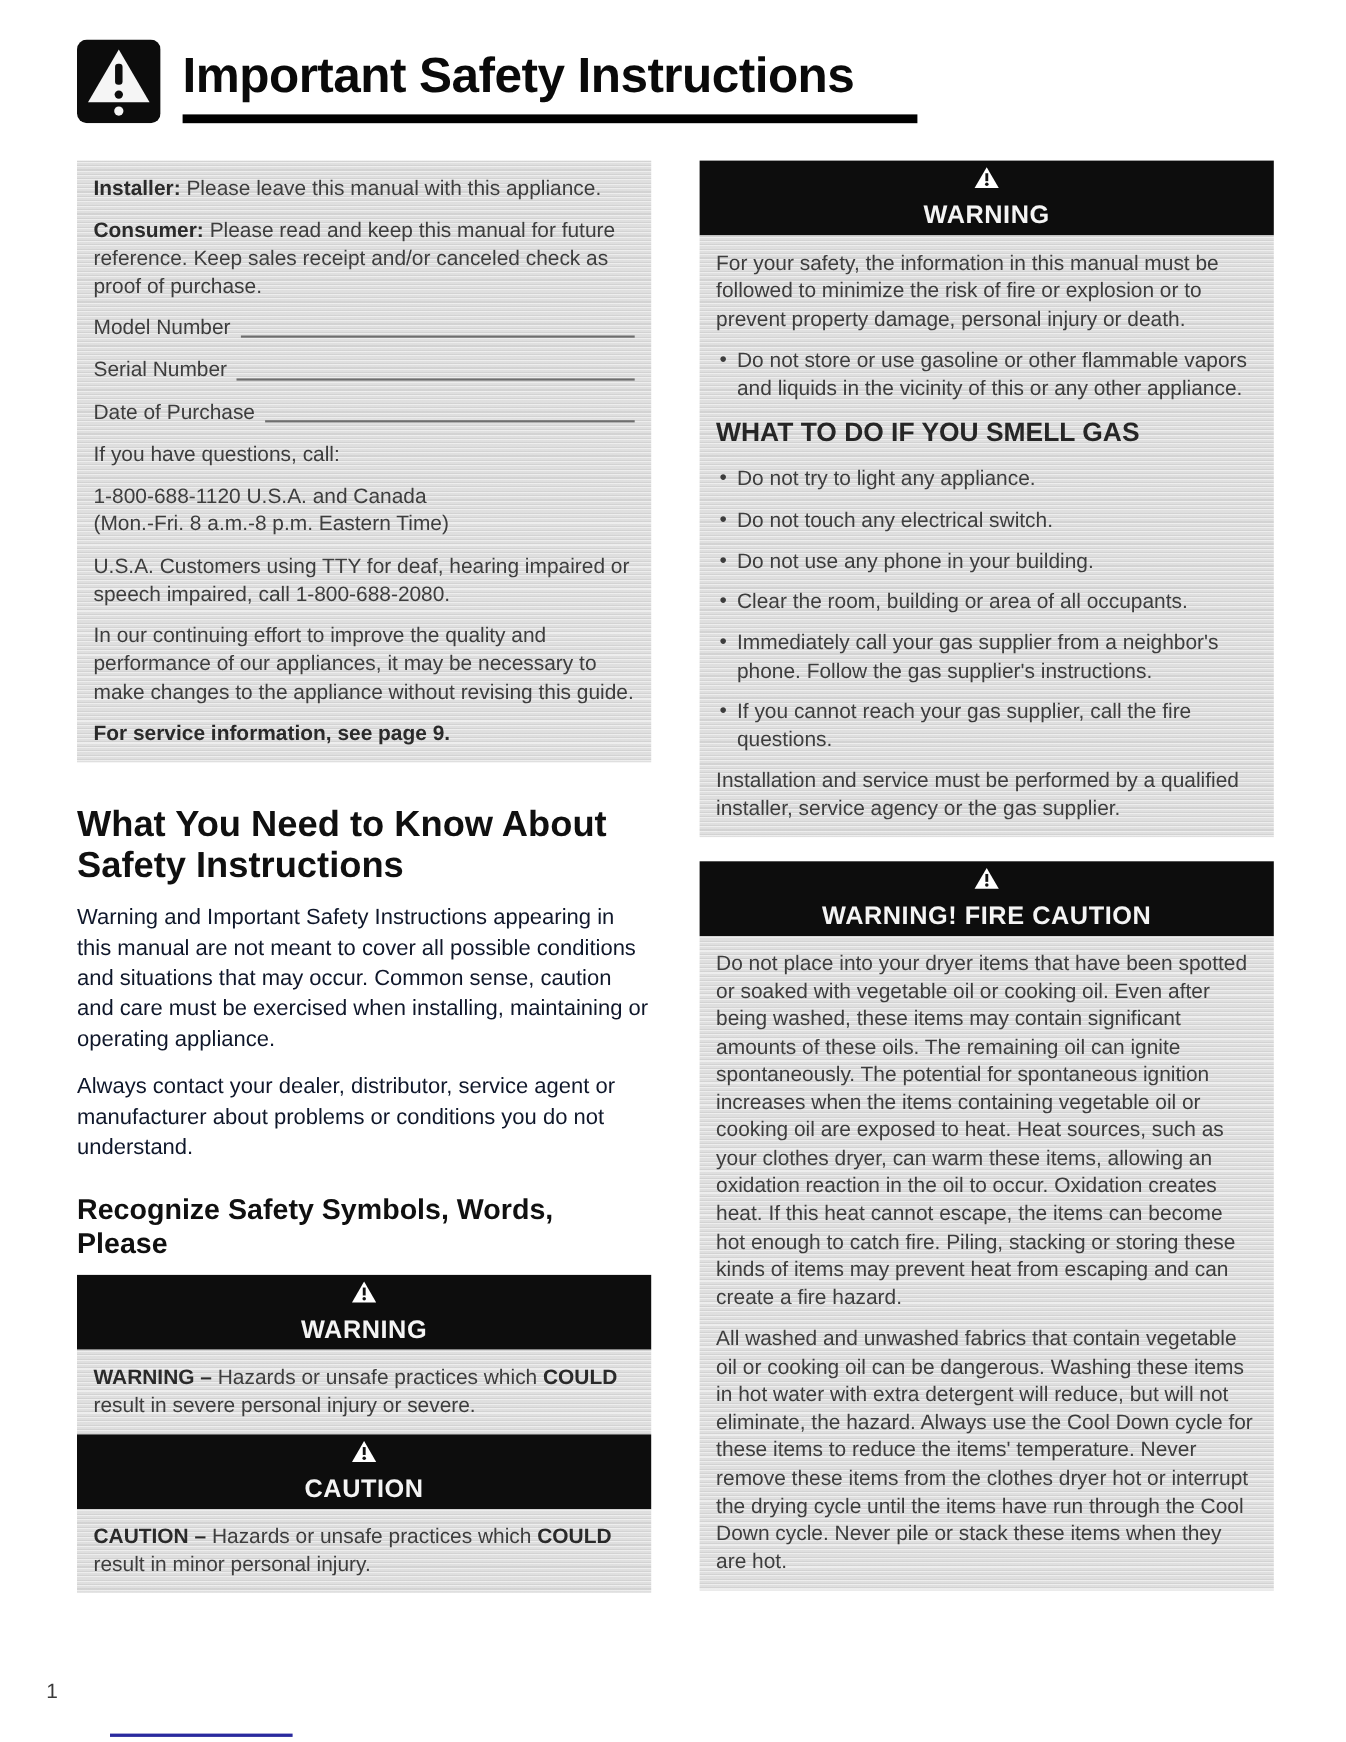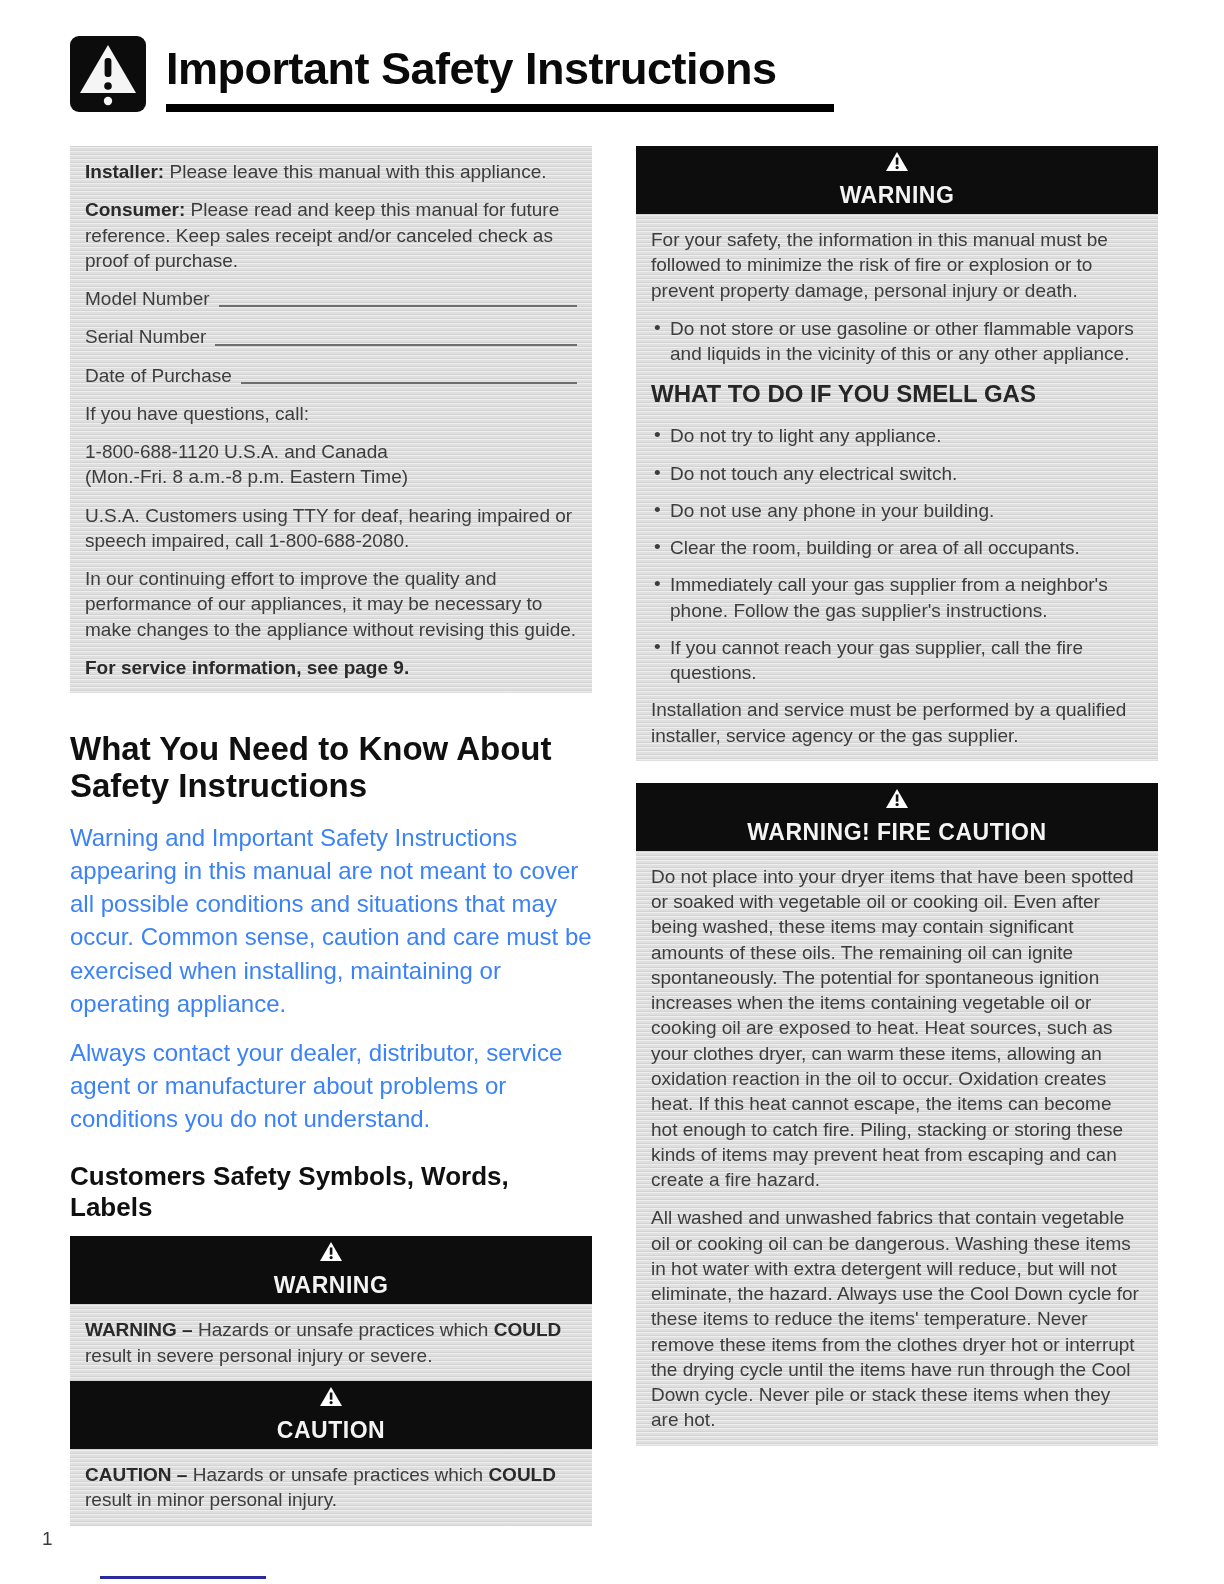--- a/index.html
+++ b/index.html
@@ -49,21 +49,21 @@
     background:#0d0d0d; color:#f4f4f4;
     display:flex; align-items:center; justify-content:center; gap:10px;
     font-weight:bold; font-size:23px; letter-spacing:0.5px;
     padding:5px 4px; min-height:37px;flex-direction:column;
   }
   .bar .tri { width:24px; height:21px; flex:0 0 auto; }
 
   
   .h2 { font-size:33px; font-weight:bold; color:#101010; line-height:1.12; margin:38px 0 16px 0; }
   .h3 { font-size:26px; font-weight:bold; color:#101010; line-height:1.18; margin:26px 0 14px 0; }
-  .body-p { font-size:24px; line-height:1.38; color:#3b82f6; margin:0 0 16px 0; }
+  .body-p { font-size:20px; line-height:1.38; color:#0f172a; margin:0 0 16px 0; }
 
   
   .bullets { list-style:none; margin:0 0 12px 0; }
   .bullets li { position:relative; padding-left:19px; margin:12px 0 10px 0; }
   .bullets li::before { content:"\2022"; position:absolute; left:3px; top:-1px; color:#3d3d3d; }
 
   .smell-heading { font-weight:bold; color:#262626; font-size:24px; margin:2px 0 12px 0; }
 
   .gap-top { margin-top:22px; }
   .bar-gap { margin-top:0; }
@@ -113,21 +113,21 @@
         <p><span>1-800-688-1120 U.S.A. and Canada</span><br><span>(Mon.-Fri. 8 a.m.-8 p.m. Eastern Time)</span></p>
         <p>U.S.A. Customers using TTY for deaf, hearing impaired or speech impaired, call 1-800-688-2080.</p>
         <p>In our continuing effort to improve the quality and performance of our appliances, it may be necessary to make changes to the appliance without revising this guide.</p>
         <p><strong>For service information, see page 9.</strong></p>
       </section>
 
       <h2 class="h2">What You Need to Know About Safety Instructions</h2>
       <p class="body-p">Warning and Important Safety Instructions appearing in this manual are not meant to cover all possible conditions and situations that may occur. Common sense, caution and care must be exercised when installing, maintaining or operating appliance.</p>
       <p class="body-p">Always contact your dealer, distributor, service agent or manufacturer about problems or conditions you do not understand.</p>
 
-      <h3 class="h3">Customers Safety Symbols, Words, Labels</h3>
+      <h3 class="h3">Recognize Safety Symbols, Words, Please</h3>
 
       <div class="bar">
         <svg class="tri" viewBox="0 0 24 21" aria-hidden="true">
           <path d="M12 1 L23 20 H1 Z" fill="#ffffff"></path>
           <rect x="10.8" y="6.5" width="2.6" height="7.2" fill="#111111"></rect>
           <circle cx="12.1" cy="16.6" r="1.6" fill="#111111"></circle>
         </svg>
         <span>WARNING</span>
       </div>
       <section class="shadebox">

